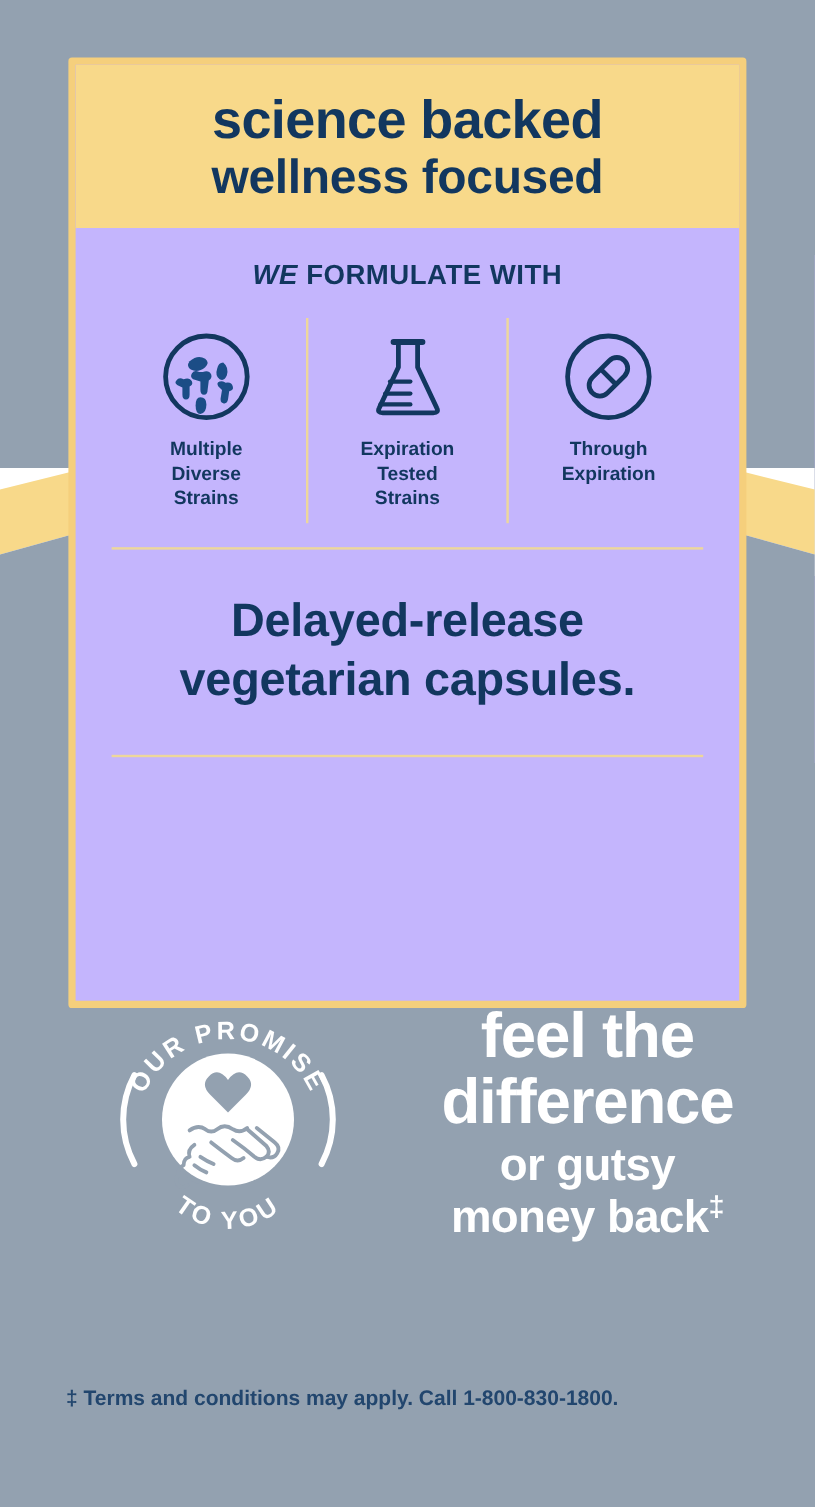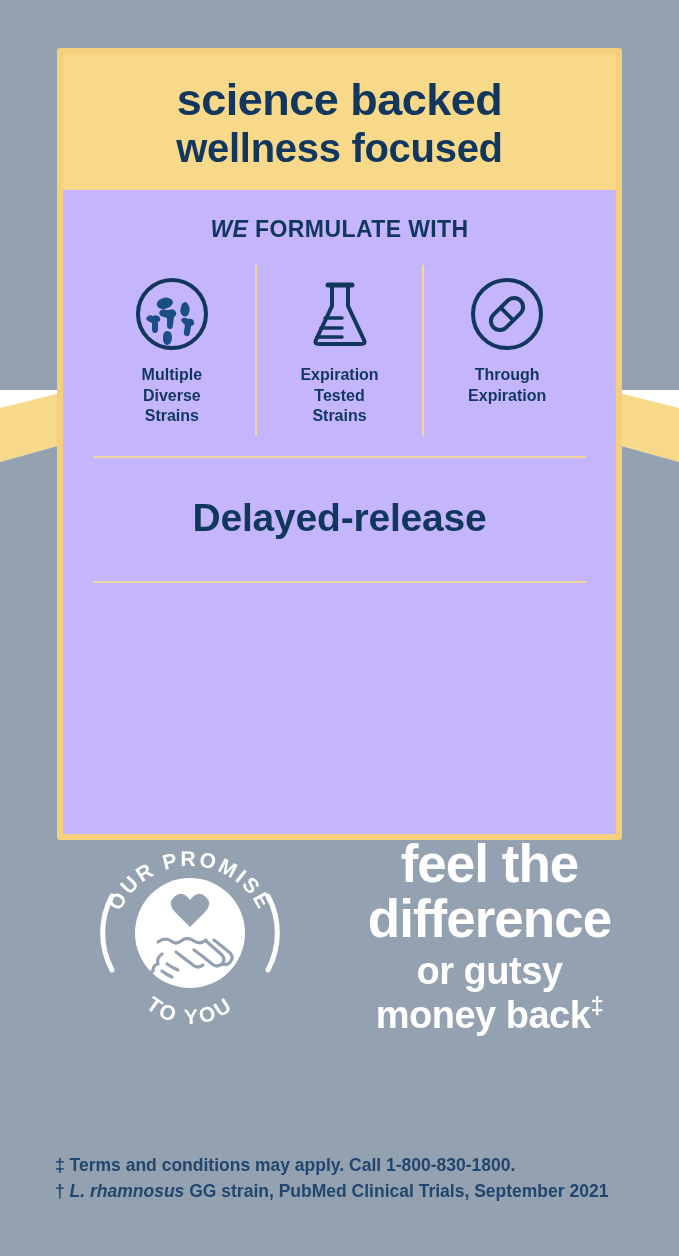--- a/index.html
+++ b/index.html
@@ -279,20 +279,21 @@
           <div>Expiration</div>
         </div>
       </div>
 
     </div>
 
     <div class="rule"></div>
 
     <div class="statement">
       <div>Delayed-release</div>
+      <div>vegetarian capsules.</div>
     </div>
 
     <div class="rule"></div>
 
 
   </div>
 </div>
 
 <div class="promise-section">
 
@@ -334,14 +335,13 @@
     <div class="guarantee-line1">feel the</div>
     <div class="guarantee-line2">difference</div>
     <div class="guarantee-line3">or gutsy</div>
     <div class="guarantee-line4"><span>money back</span><span class="dagger">‡</span></div>
   </div>
 
 </div>
 
 <div class="footnotes">
   <div class="footnote"><span>‡</span><span> Terms and conditions may apply. Call 1-800-830-1800.</span></div>
-  <div class="footnote"><span>†</span><span>&nbsp;</span><span class="italic">L. rhamnosus</span><span> GG strain, PubMed Clinical Trials, September 2021</span></div>
 </div>
 
 </body></html>

